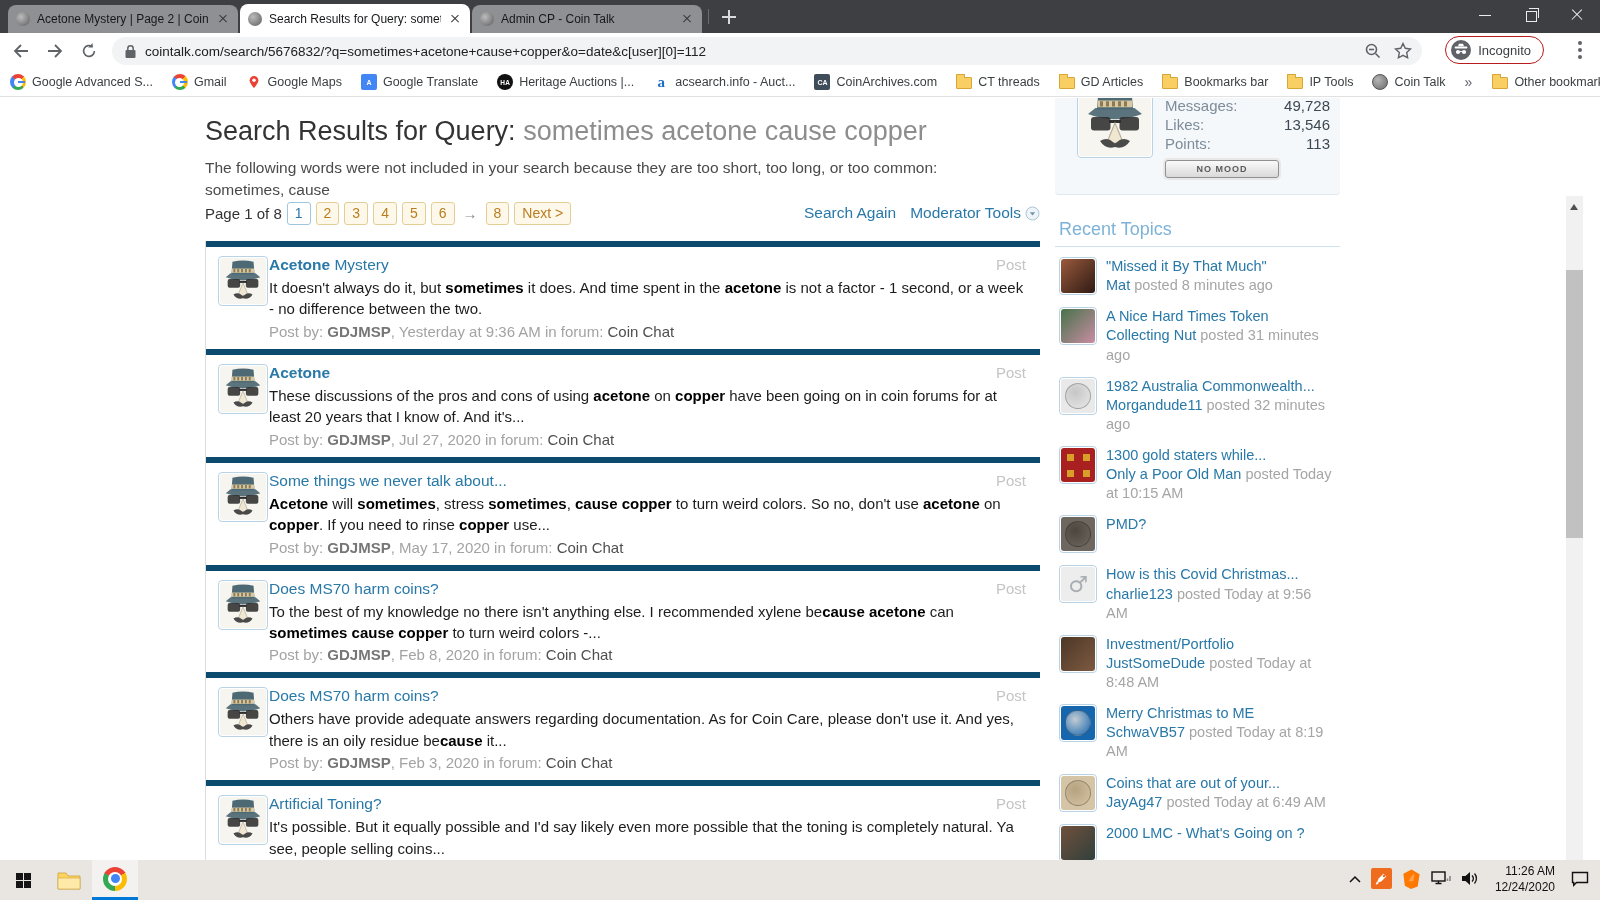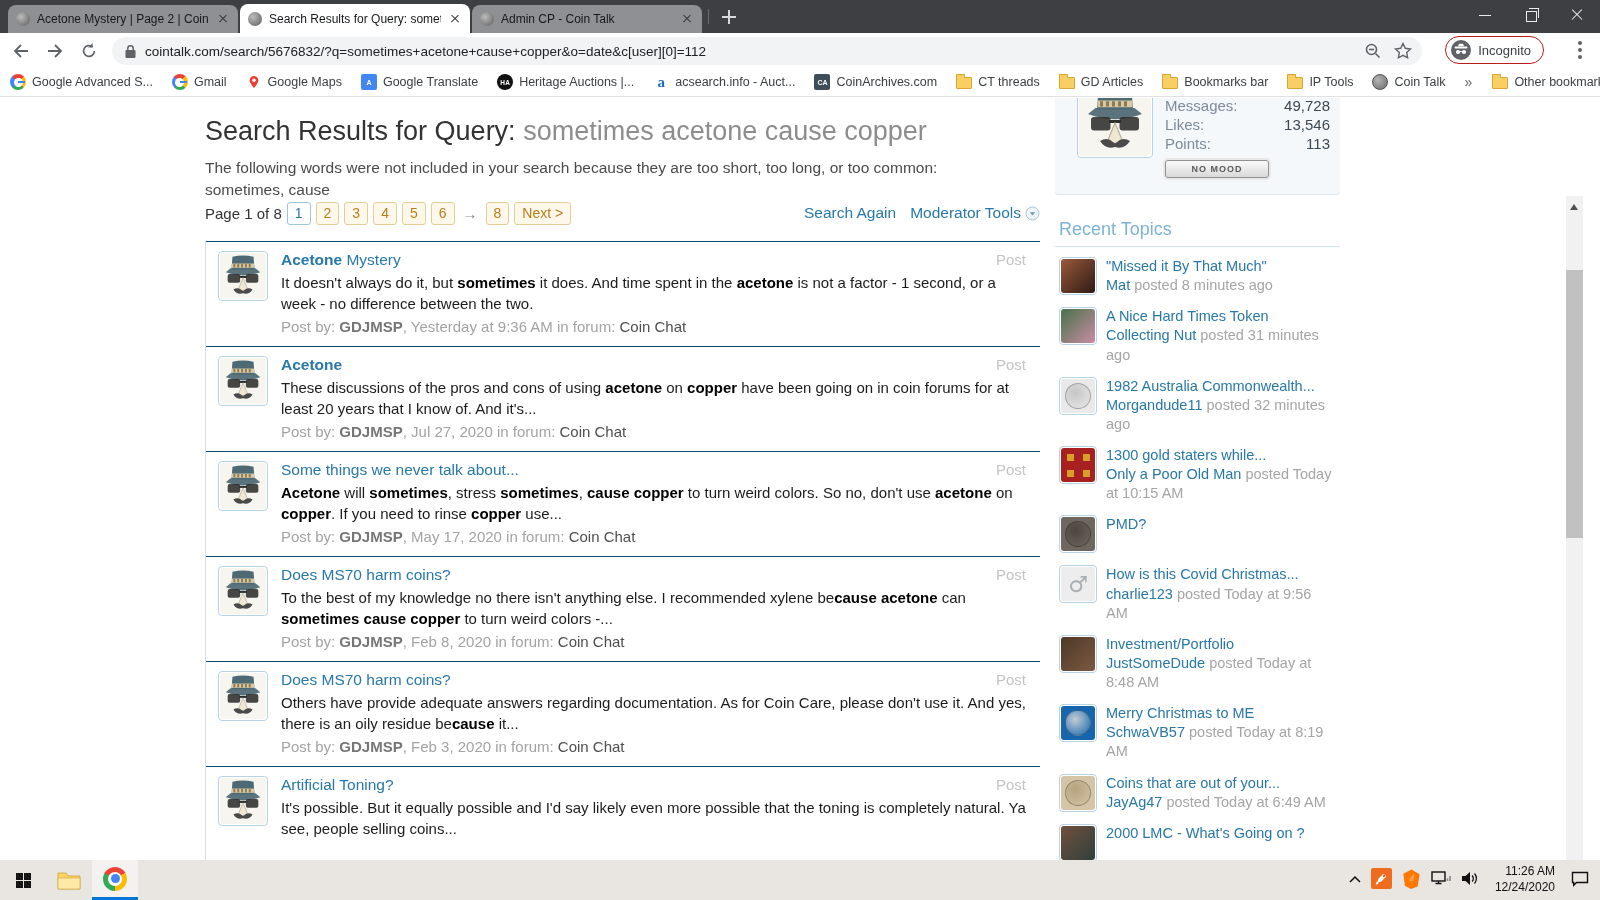--- a/index.html
+++ b/index.html
@@ -62,21 +62,21 @@
 #notice{margin-top:10px;font-size:15.5px;color:#4a4a4a;line-height:1.45}
 #pagerow{display:flex;align-items:center;font-size:15px;color:#333}
 .pbtn{display:inline-block;margin-left:5px;padding:1px 7px;border-radius:3px;font-size:14px;line-height:19px}
 .pbtn.cur{border:1px solid #9ec6de;color:#2878a8;background:#fff}
 .pbtn.num{border:1px solid #e3cf96;color:#b97d1e;background:#fdf8e9}
 .pgap{margin-left:8px;color:#8a8a8a}
 .pgap+.pbtn{margin-left:8px}
 #pageright{margin-left:auto;display:flex;align-items:center;gap:14px;font-size:15.5px}
 #pageright a{color:#2878a8;text-decoration:none;display:flex;align-items:center;gap:4px}
 #results{margin-top:16px;border-left:1px solid #dcdcdc}
-.result{display:flex;gap:13px;padding:9px 0 9px 12px;border-top:1px solid #0c4a6e;min-height:105px}
+.result{display:flex;gap:1px;padding:9px 0 9px 12px;border-top:6px solid #0c4a6e;min-height:105px}
 .avbox{width:50px;height:50px;border:1px solid #b9d3e6;border-radius:4px;background:#fff;padding:1px;flex:none}
 .avbox svg{width:100%;height:100%;display:block;border-radius:3px}
 .rbody{flex:1;padding-right:14px}
 .rtrow{display:flex;align-items:baseline}
 .rtitle{font-size:15.5px;color:#2878a8;text-decoration:none}
 .rtitle .b{font-weight:bold;color:#2878a8}
 .rpost{margin-left:auto;color:#c4c4c4;font-size:15px}
 .rtext{margin-top:3px;font-size:15px;color:#1c1c1c;line-height:1.43}
 .rtext .b{font-weight:bold;color:#000}
 .rmeta{margin-top:3px;font-size:15px;color:#a3a3a3}
@@ -85,21 +85,21 @@
 
 
 #sidebar{position:absolute;left:1055px;top:0;width:285px}
 #profilebox{position:relative;height:97px;background:#f4f8fb;border-bottom:1px solid #dde8f0;border-radius:0 0 4px 4px}
 #pavatar{position:absolute;left:22px;top:-16px;width:76px;height:76px;border:1px solid #b9d3e6;border-radius:4px;background:#fff;padding:1px}
 #pavatar svg{width:100%;height:100%;display:block;border-radius:3px}
 #pstats{position:absolute;left:110px;top:-2px;right:10px;font-size:15px}
 .stat{display:flex;line-height:19px}
 .stat .sl{color:#7e8c99}
 .stat .sv{margin-left:auto;color:#3d4852}
-#moodbtn{position:absolute;left:110px;top:62px;width:104px;height:18px;border:1px solid #909090;border-radius:3px;background:linear-gradient(#fafafa,#d9d9d9);box-shadow:0 0 0 2px #e8e8e8;font-size:9px;font-weight:bold;letter-spacing:1px;color:#5a5a5a;display:flex;align-items:center;justify-content:center}
+#moodbtn{position:absolute;left:110px;top:62px;width:114px;height:18px;border:1px solid #909090;border-radius:3px;background:linear-gradient(#fafafa,#d9d9d9);box-shadow:0 0 0 2px #e8e8e8;font-size:9px;font-weight:bold;letter-spacing:1px;color:#5a5a5a;display:flex;align-items:center;justify-content:center}
 #rt-head{margin-top:24px;font-size:18px;color:#7db3d8;padding:0 2px 6px 4px;border-bottom:1px solid #cfe3f1}
 #topics{margin-top:4px}
 .topic{display:flex;gap:9px;padding:6px 4px}
 .tav{width:38px;height:38px;border:1px solid #b9d3e6;border-radius:4px;background:#fff;padding:1px;flex:none}
 .tav-in{display:block;width:34px;height:34px;border-radius:3px;position:relative;overflow:hidden}
 .tav-in .coin{position:absolute;left:50%;top:50%;width:26px;height:26px;margin:-13px 0 0 -13px;border-radius:50%}
 .tav-in.grid{display:grid;grid-template-columns:1fr 1fr;grid-template-rows:1fr 1fr;gap:2px;padding:2px}
 .tav-in.grid i{display:flex;align-items:center;justify-content:center}
 .tav-in.grid i b{width:7px;height:7px;display:block}
 .tav-in .glyph{position:absolute;inset:0;display:flex;align-items:center;justify-content:center;font-size:22px;font-family:"DejaVu Sans",sans-serif}

